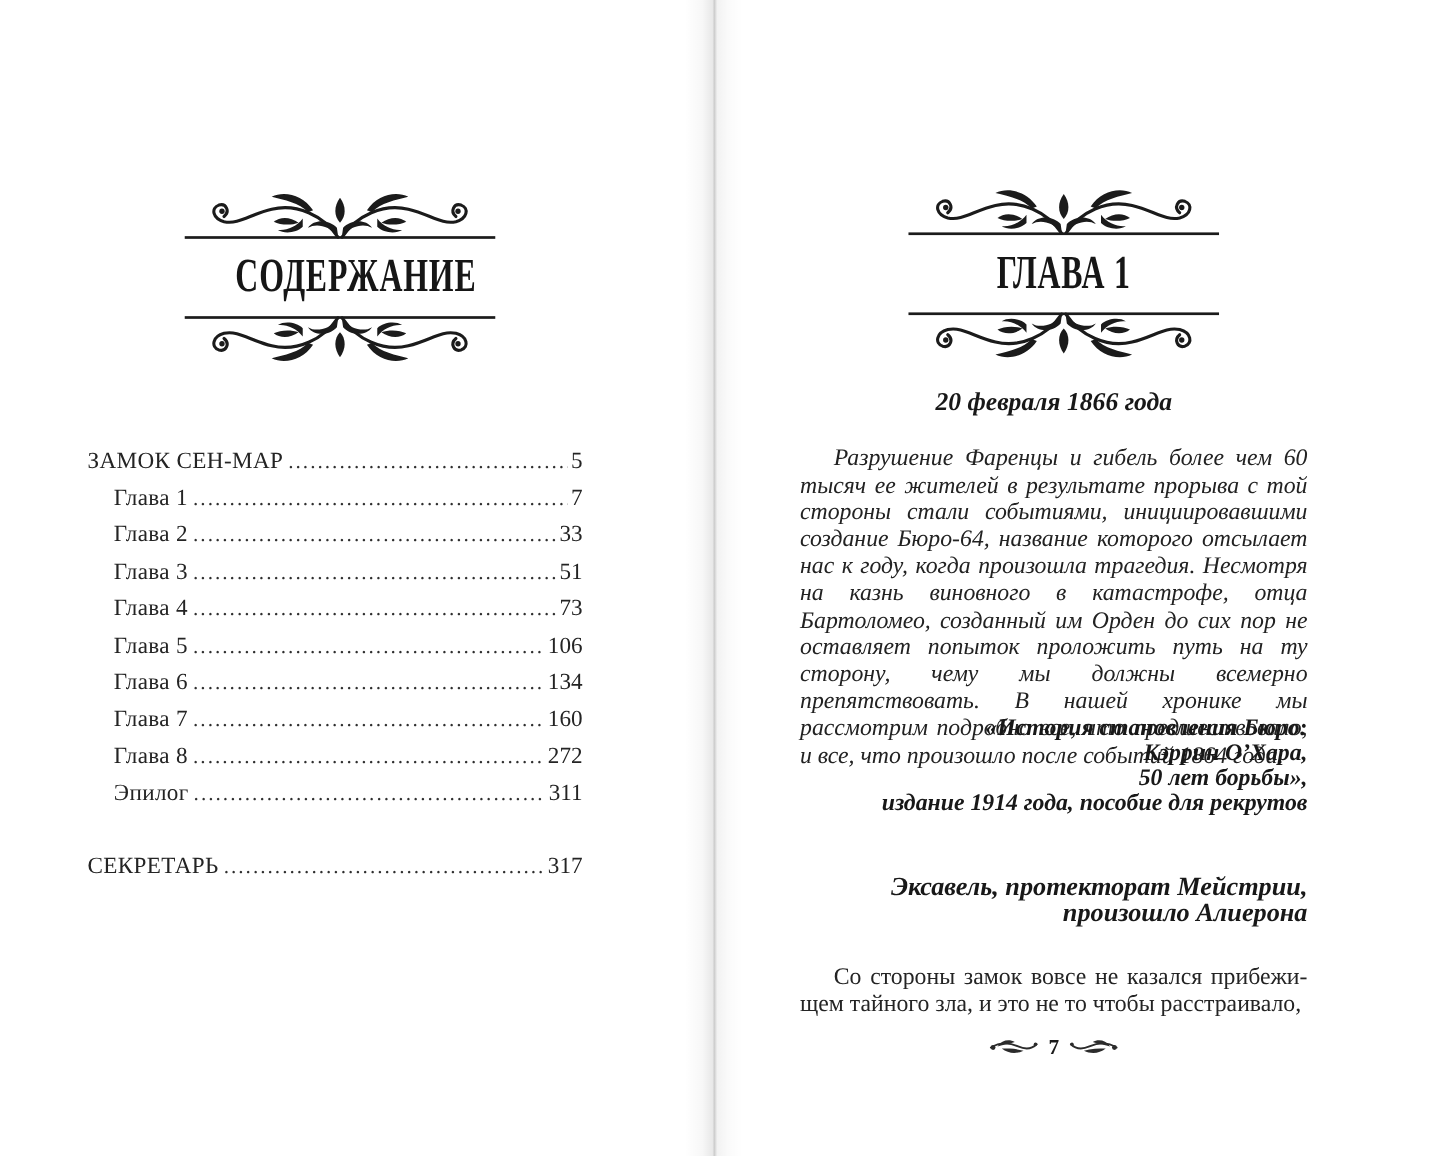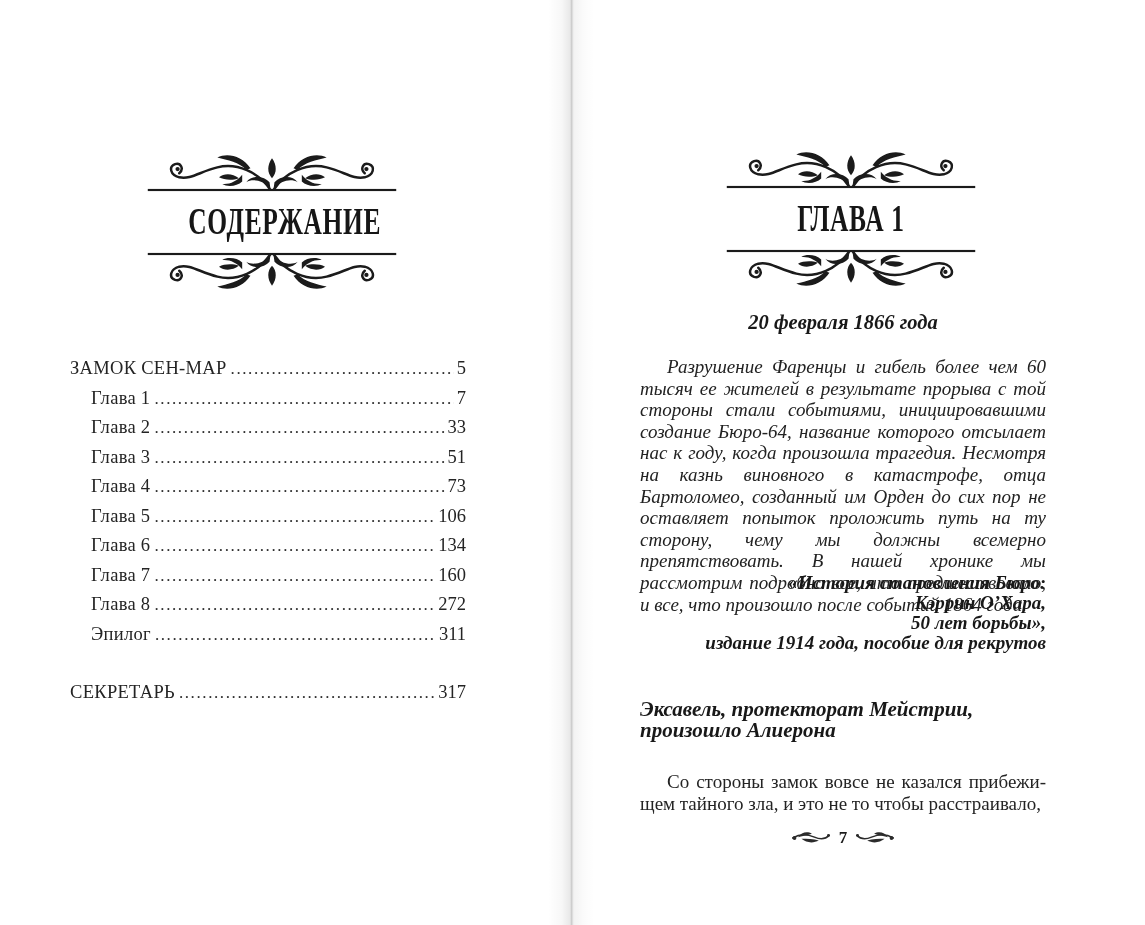--- a/index.html
+++ b/index.html
@@ -62,21 +62,21 @@
   .rp-epigraph {
     top: 356px; font-style: italic; font-size: 19px; line-height: 21.6px;
     text-align: justify; text-indent: 27px; color: #222222;
   }
   .rp-attribution {
     top: 573px; text-align: right;
     font-style: italic; font-weight: bold; font-size: 19px; line-height: 20px;
     color: #181818;
   }
   .rp-location {
-    top: 699px; text-align: left;
+    top: 699px; text-align: right;
     font-style: italic; font-weight: bold; font-size: 21px; line-height: 21px;
     color: #181818;
   }
   .rp-body {
     top: 771px; font-size: 19px; line-height: 21.5px;
     text-align: justify; text-indent: 27px; color: #242424;
   }
   .rp-footer {
     top: 828px; height: 20px;
     display: flex; align-items: center; justify-content: center; gap: 8px;

